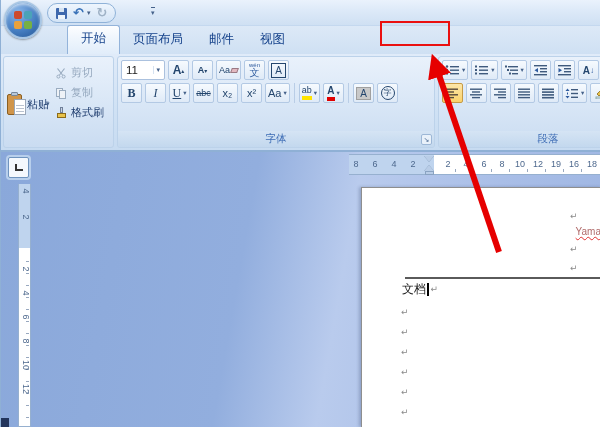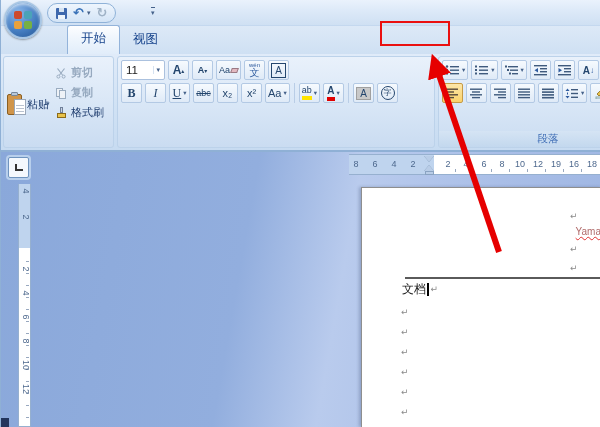--- a/index.html
+++ b/index.html
@@ -75,21 +75,21 @@
   .g-clip { width:111px; }
   .paste-col { width:46px; display:flex; flex-direction:row; align-items:center; }
   .clipboard-ic { position:relative; width:20px; height:25px; margin-top:2px; }
   .clipboard-ic .board { position:absolute; left:0; top:2px; width:15px; height:21px; background:#d0954a; border:1px solid #8a5f22; border-radius:2px; }
   .clipboard-ic .clip  { position:absolute; left:4px; top:0; width:7px; height:4px; background:#b9c8da; border:1px solid #75879c; border-radius:1px; }
   .clipboard-ic .paper { position:absolute; left:7px; top:7px; width:12px; height:16px; background:#fff; border:1px solid #9aa7b8;
       background-image:repeating-linear-gradient(#fff 0 2px, #b9c2cf 2px 3px); background-size:8px 11px; background-position:1px 3px; background-repeat:no-repeat; }
   .paste-label { font-size:11px; color:#1e3c6e; margin-top:1px; }
   .clip-actions { flex:1; display:flex; flex-direction:column; justify-content:flex-start; gap:3px; padding-top:4px; }
   .mini-cmd { display:flex; align-items:center; gap:4px; font-size:11px; height:17px; padding:0 2px; }
-  .mini-cmd.disabled { color:#96a9bf;font-weight:bold; }
+  .mini-cmd.disabled { color:#96a9bf; }
   .mini-cmd.enabled  { color:#1e3c6e; }
   .brush-ic { position:relative; width:12px; height:12px; }
   .brush-ic .handle { position:absolute; left:5px; top:0; width:3px; height:6px; background:#c9d5e5; border:1px solid #70809a; }
   .brush-ic .head { position:absolute; left:2px; top:6px; width:9px; height:5px; background:#e8c24a; border:1px solid #8a6a1a; }
   
   .g-font { width:318px; }
   .g-font .gbody { flex-direction:column; gap:3px; }
   .frow { display:flex; align-items:center; gap:3px; }
   .combo {
     height:20px; background:#fff; border:1px solid #abc1de; border-radius:2px;
@@ -194,20 +194,22 @@
     <span class="office-logo">
       <i style="background:#cd4a2d"></i>
       <i style="background:#4aa3b8"></i>
       <i style="background:#e9a13b"></i>
       <i style="background:#76b043"></i>
     </span>
   </div>
 
   <div class="tabrow" id="tabstrip">
       <div class="tab active">开始</div>
+      <div class="tab">页面布局</div>
+      <div class="tab">邮件</div>
       <div class="tab">视图</div>
     </div>
 
   <div class="ribbon">
 
     <div class="group g-clip">
       <div class="gbody">
         <div class="paste-col">
           <span class="clipboard-ic">
             <span class="board"></span>
@@ -307,20 +309,24 @@
               <span class="drop">▾</span>
             </div>
           <div class="sep"></div>
           <div class="btn">
               <span class="shade-a">A</span>
             </div>
           <div class="btn">
               <span class="circle-char">字</span>
             </div>
         </div>
+      </div>
+      <div class="gfoot">
+        <span>字体</span>
+        <span class="launcher">↘</span>
       </div>
     </div>
 
     <div class="group g-par">
       <div class="gbody">
         <div class="frow">
           <div class="btn">
             <svg class="icon-svg" width="15" height="12" viewBox="0 0 15 12">
                 <circle cx="2" cy="2.5" r="1.2" fill="#3f5a7d"></circle>
                 <circle cx="2" cy="6" r="1.2" fill="#3f5a7d"></circle>

